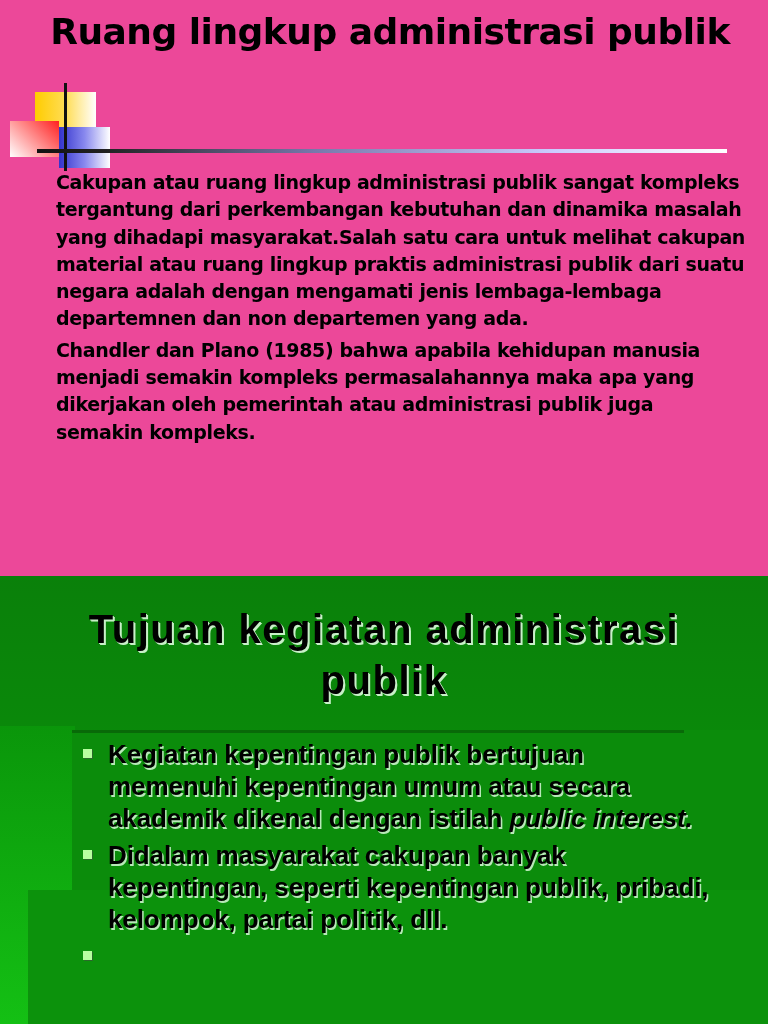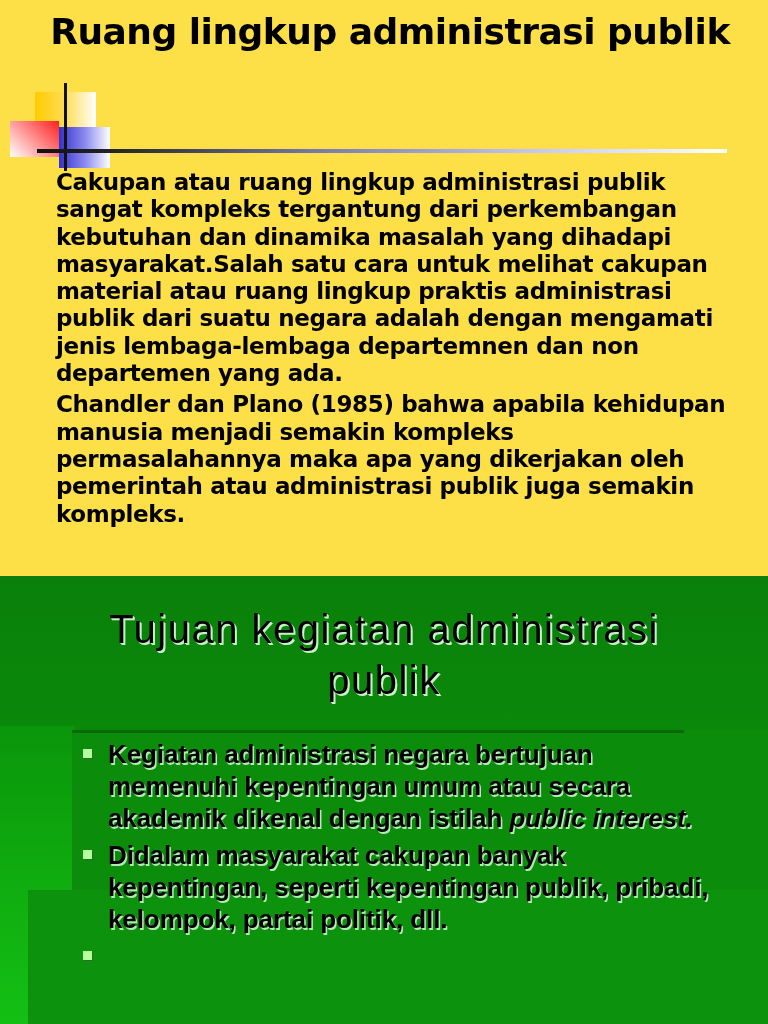--- a/index.html
+++ b/index.html
@@ -1,39 +1,39 @@
 <!DOCTYPE html>
 <html><head>
 <meta charset="utf-8">
 <style>
   html, body { margin: 0; padding: 0; }
   body { width: 768px; height: 1024px; overflow: hidden; position: relative; background: #0a800a; }
   .slide1 {
     position: absolute; left: 0; top: 0; width: 768px; height: 576px;
-    background: #fde047; overflow: hidden;
+    background: #ec4899; overflow: hidden;
   }
   .title1 {
     position: absolute; left: 40px; top: 6px; width: 700px;
     text-align: center; color: #000;
     font-family: "DejaVu Sans", sans-serif; font-weight: bold;
     font-size: 36px; line-height: 51px; letter-spacing: -0.5px;
   }
   .sq-yellow { position: absolute; left: 35px; top: 92px; width: 60px; width: 61px; height: 51px;
     background: linear-gradient(to right, #ffcc00 0%, #ffdd55 50%, #ffffff 100%); }
   .sq-red { position: absolute; left: 10px; top: 121px; width: 49px; height: 36px;
     background: linear-gradient(225deg, #ff2020 0%, #ff9090 50%, #ffffff 100%); }
   .sq-blue { position: absolute; left: 59px; top: 127px; width: 51px; height: 41px;
     background: linear-gradient(to right, #3333cc 0%, #8888ee 50%, #ffffff 100%); }
   .vline { position: absolute; left: 64px; top: 83px; width: 3px; height: 88px; background: #111; }
   .hline { position: absolute; left: 37px; top: 149px; width: 690px; height: 4px;
     background: linear-gradient(to right, #111 0%, #222 10%, #7777aa 40%, #ccccff 75%, #ffffff 100%); }
   .body1 {
     position: absolute; left: 56px; top: 169px; width: 690px; color: #000;
     font-family: "DejaVu Sans", sans-serif; font-weight: bold;
-    font-size: 23px; line-height: 27.3px; letter-spacing: -0.35px;
+    font-size: 19px; line-height: 27.3px; letter-spacing: -0.35px;
   }
   .body1 p { margin: 0 0 4px 0; }
 
   .slide2 {
     position: absolute; left: 0; top: 576px; width: 768px; height: 448px;
     background: linear-gradient(to bottom, #0a800a 0%, #0a8a0a 40%, #10a810 100%);
     overflow: hidden;
   }
   .slide2 .leftglow {
     position: absolute; left: 0; top: 150px; width: 75px; height: 298px;
@@ -46,21 +46,21 @@
   .panel1-top {
     position: absolute; left: 72px; top: 154px; width: 612px; height: 3px; background: #086a08;
   }
   .panel2 {
     position: absolute; left: 28px; top: 314px; width: 740px; height: 134px;
     background: #0c920c;
   }
   .title2 {
     position: absolute; left: 60px; top: 28px; width: 648px;
     text-align: center; color: #000;
-    font-family: "Liberation Sans", sans-serif; font-weight: normal;
+    font-family: "Liberation Sans", sans-serif; font-weight: bold;
     font-size: 40px; line-height: 51px; letter-spacing: 1.5px;
     text-shadow: 2px 2px 0 #c8f0c8, 1px 1px 0 #c8f0c8;
   }
   .bullets {
     position: absolute; left: 80px; top: 162px; width: 640px;
     list-style: none; margin: 0; padding: 0; color: #000;
     font-family: "Liberation Sans", sans-serif; font-weight: bold;
     font-size: 26px; line-height: 32px; letter-spacing: -0.1px;
     text-shadow: 1.5px 1.5px 0 #b8e8b8;
   }
@@ -89,21 +89,21 @@
 
 <div class="slide2">
   <div class="leftglow"></div>
   <div class="panel1"></div>
   <div class="panel1-top"></div>
   <div class="panel2"></div>
   <div class="title2">Tujuan kegiatan administrasi publik</div>
   <ul class="bullets">
     <li>
       <span class="bullet-sq"></span>
-      <span>Kegiatan administrasi negara bertujuan memenuhi kepentingan umum atau secara akademik dikenal dengan istilah </span><em>public interest.</em>
+      <span>Kegiatan kepentingan publik bertujuan memenuhi kepentingan umum atau secara akademik dikenal dengan istilah </span><em>public interest.</em>
     </li>
     <li>
       <span class="bullet-sq"></span>
       <span>Didalam masyarakat cakupan banyak kepentingan, seperti kepentingan publik, pribadi, kelompok, partai politik, dll.</span>
     </li>
     <li>
       <span class="bullet-sq"></span>
     </li>
   </ul>
 </div>

